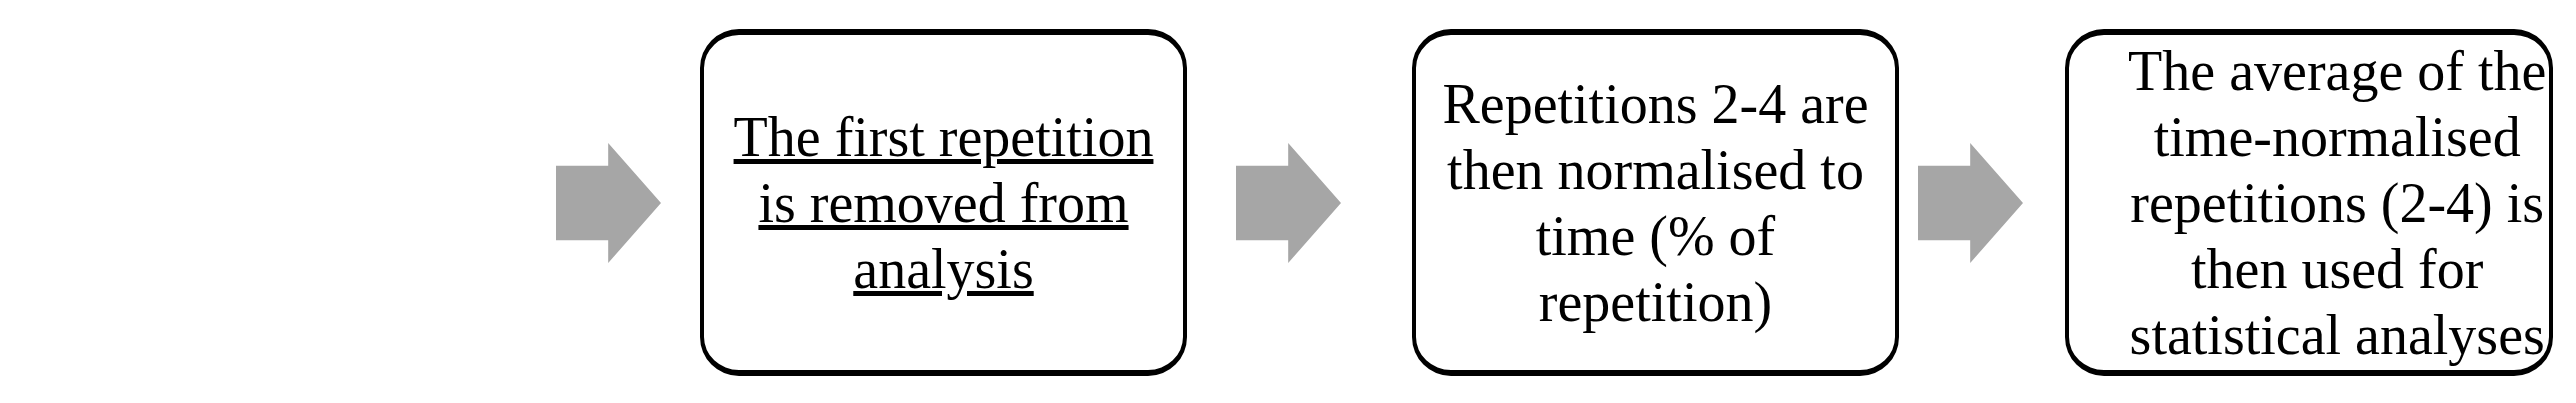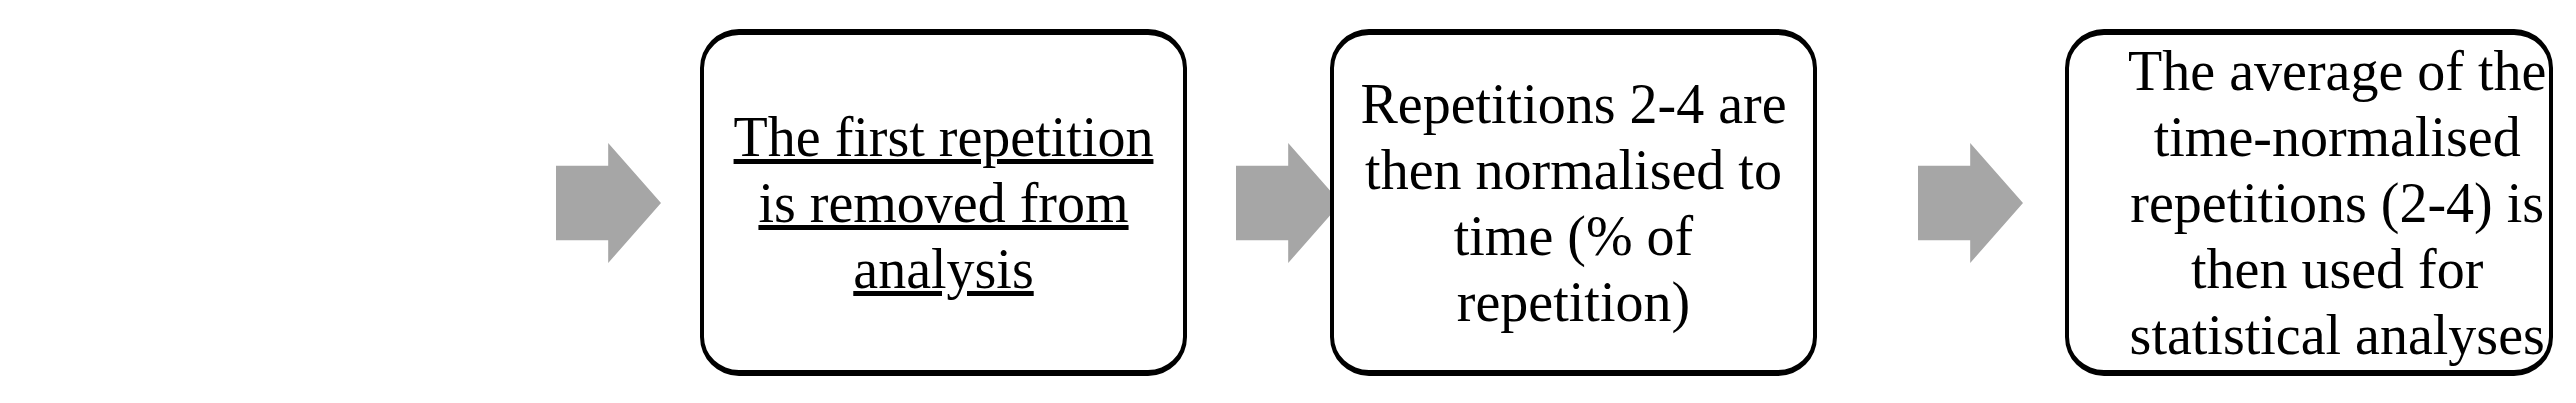--- a/index.html
+++ b/index.html
@@ -32,21 +32,21 @@
     text-align: center;
   }
   .flow-box .step-text {
     white-space: pre-line;
     font-size: 56px;
     line-height: 66px;
     padding: 0 2.7px;
   }
   #box-1 { left: 19px;   width: 488px; }
   #box-2 { left: 700px; width: 487px; text-decoration: underline; }
-  #box-3 { left: 1330px; width: 487px; text-align: center; }
+  #box-3 { left: 1412px; width: 487px; text-align: center; }
   #box-4 { left: 2065px; width: 488px; }
   .arrow {
     position: absolute;
     top: 143px;
     width: 105px;
     height: 120px;
     background: #a6a6a6;
     clip-path: polygon(0% 19%, 49.7% 19%, 49.7% 0%, 100% 50%, 49.7% 100%, 49.7% 81%, 0% 81%);
   }
   #arrow-1 { left: 556px; }

